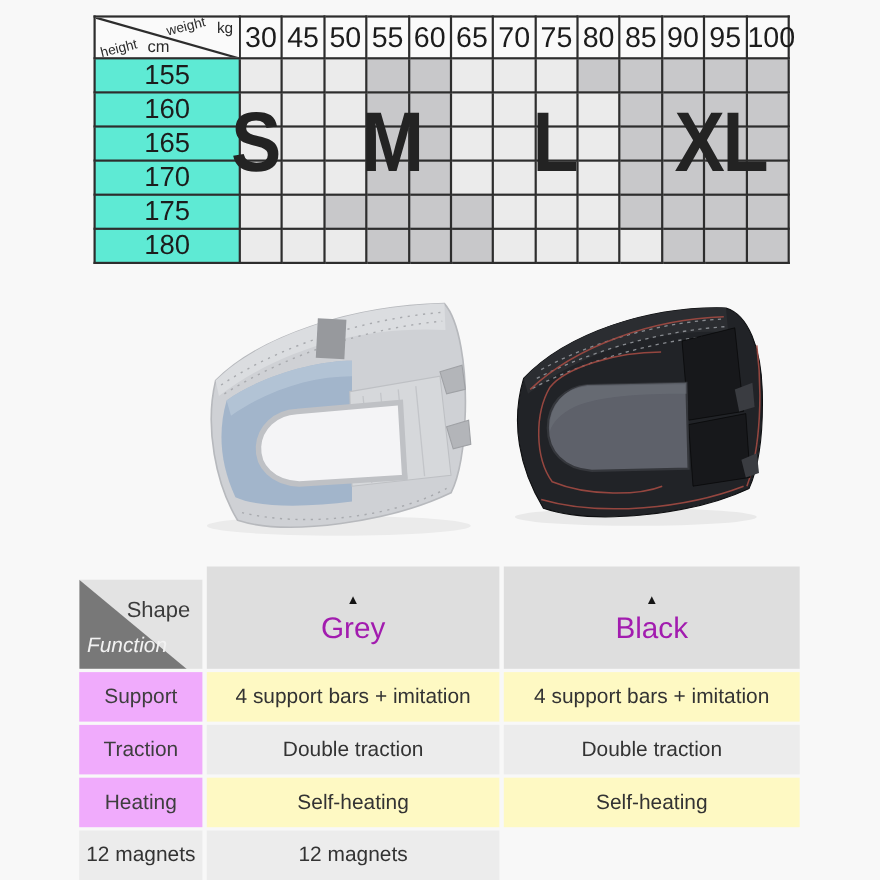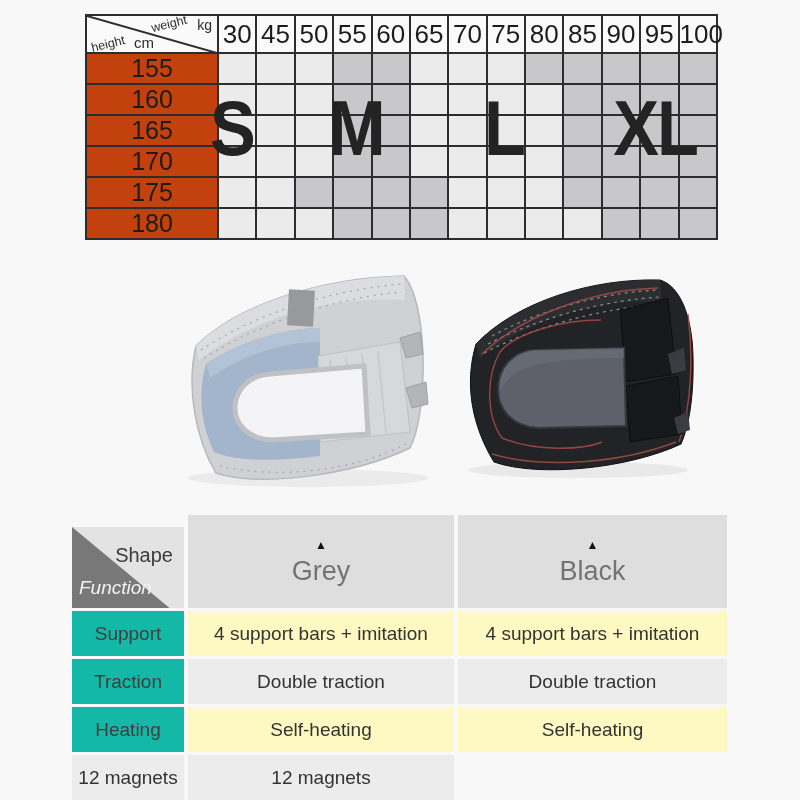--- a/index.html
+++ b/index.html
@@ -11,21 +11,21 @@
   .sc-table{border-collapse:collapse;table-layout:fixed;width:633px;height:199px;}
   .sc-table td{border:2px solid #2d2d2d;padding:0;text-align:center;vertical-align:middle;}
   .sc-corner{width:130px;height:36px;background:#fafafa;position:relative;overflow:hidden;}
   .sc-corner .diag{position:absolute;left:0;top:0;}
   .sc-corner span{position:absolute;color:#2b2b2b;white-space:nowrap;}
   .lbl-weight{top:1px;right:30px;font-size:12.5px;transform:rotate(-14deg);}
   .lbl-kg{top:1px;right:5px;font-size:14px;}
   .lbl-height{bottom:1px;left:4px;font-size:12.5px;transform:rotate(-14deg);}
   .lbl-cm{bottom:1px;left:47px;font-size:15px;}
   .sc-w{background:#fafafa;font-size:26px;color:#1c1c1c;height:36px;}
-  .sc-h{background:#c2410c;font-size:25px;color:#1c1c1c;width:130px;}
+  .sc-h{background:#5eead4;font-size:25px;color:#1c1c1c;width:130px;}
   .sc-cell.light{background:#ebebeb;}
   .sc-cell.dark{background:#c8c8ca;}
   .size-letters{position:absolute;left:0;top:0;width:633px;height:199px;pointer-events:none;}
   .size-letter{position:absolute;top:84px;transform:translateX(-50%) scale(0.98,1.1);
     font-size:70px;line-height:62px;font-weight:700;color:#232323;letter-spacing:-2px;}
 
   
   .products{position:absolute;left:0;top:225px;width:800px;height:280px;}
   .belt{position:absolute;}
   .belt-grey{left:168px;top:21px;}
@@ -35,22 +35,22 @@
   .cmp{position:absolute;left:72px;top:515px;width:655px;display:grid;
        grid-template-columns:112px 266px 269px;
        grid-template-rows:93px 45px 45px 45px 45px;
        column-gap:4px;row-gap:3px;}
   .cmp-corner{position:relative;background:#e3e3e3;overflow:hidden;margin-top:12px;}
   .cmp-corner svg{position:absolute;left:0;top:0;}
   .cmp-shape{position:absolute;top:17px;right:11px;font-size:20px;color:#3b3b3b;}
   .cmp-func{position:absolute;bottom:9px;left:7px;font-size:19px;color:#f2f2f2;font-style:italic;}
   .cmp-colhead{background:#dedede;display:flex;flex-direction:column;align-items:center;justify-content:center;gap:7px;}
   .cmp-colhead .tri{font-size:12px;color:#141414;line-height:1;}
-  .cmp-colhead .collabel{font-size:27px;color:#737373;line-height:1;}
-  .cmp-label{background:#14b8a6;color:#3e3e3e;display:flex;align-items:center;justify-content:center;
+  .cmp-colhead .collabel{font-size:27px;color:#a21caf;line-height:1;}
+  .cmp-label{background:#f0abfc;color:#3e3e3e;display:flex;align-items:center;justify-content:center;
              font-size:19px;text-align:center;line-height:1.12;padding:0 4px;box-sizing:border-box;}
   .cmp-val{display:flex;align-items:center;justify-content:center;font-size:19px;color:#333;}
   .row-odd{background:#fef9c3;text-align:center;}
   .row-even{background:#ececec;}
 </style>
 </head>
 <body>
 
 <div class="page">
 

